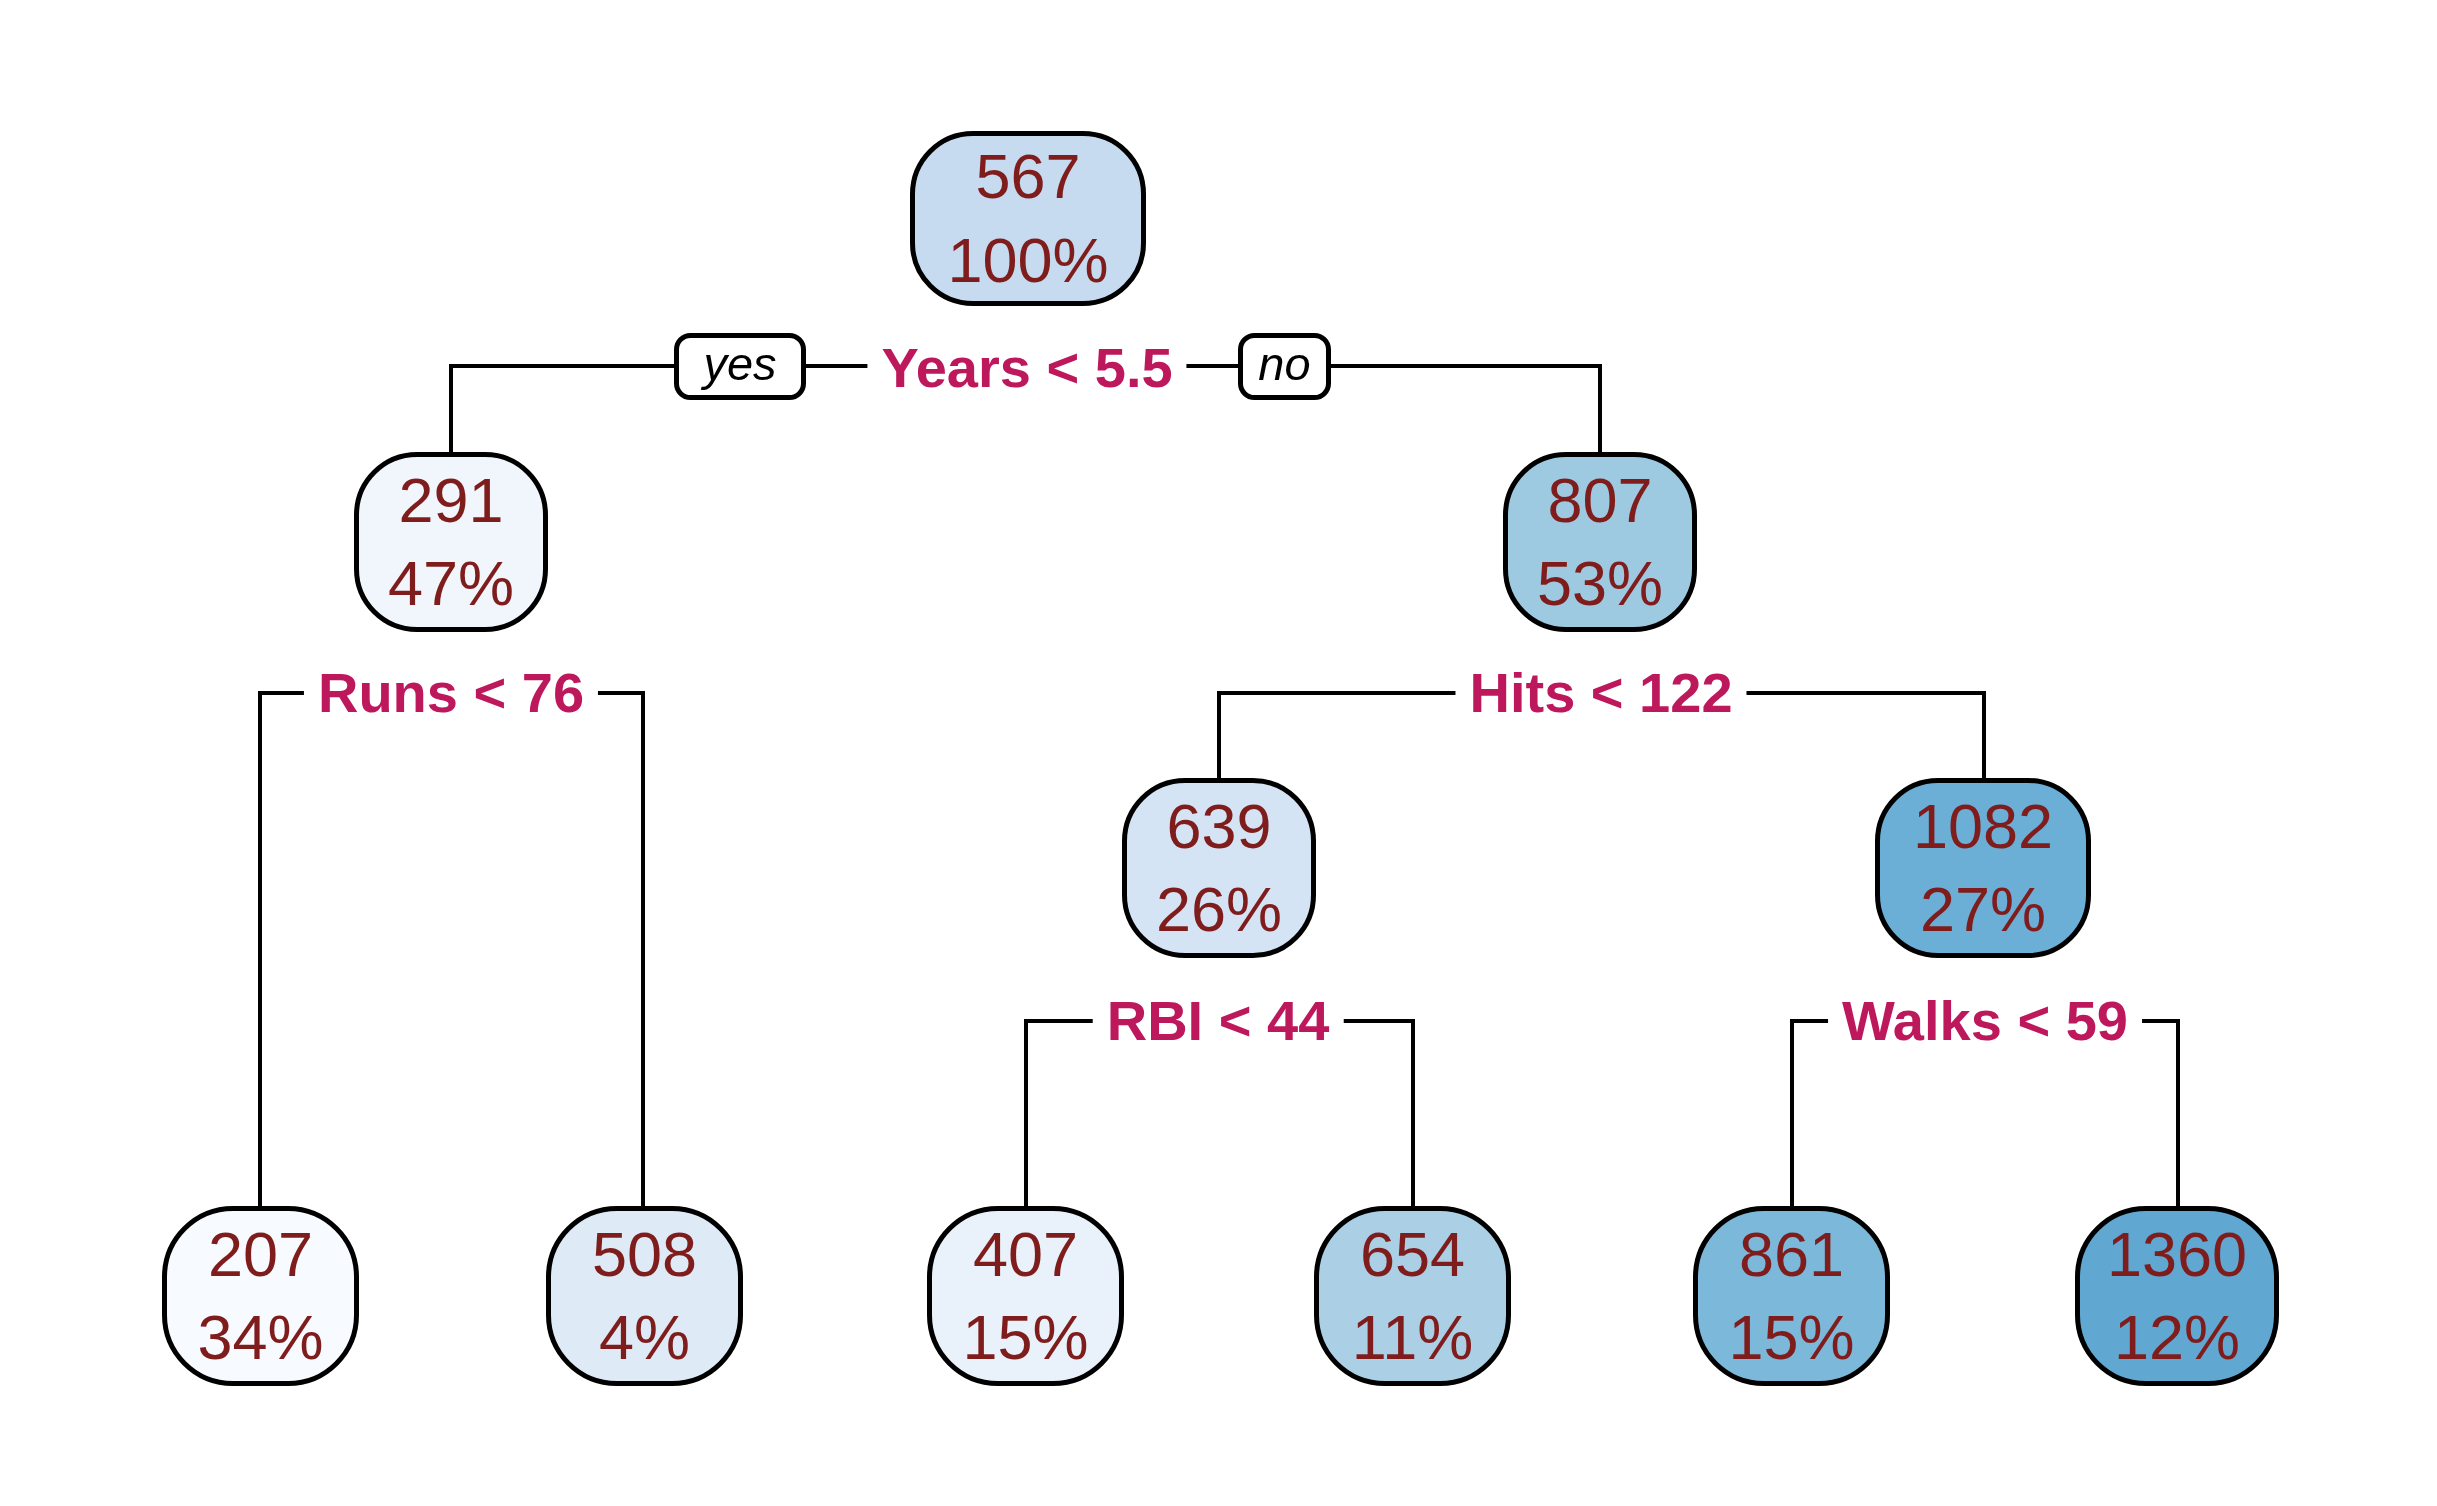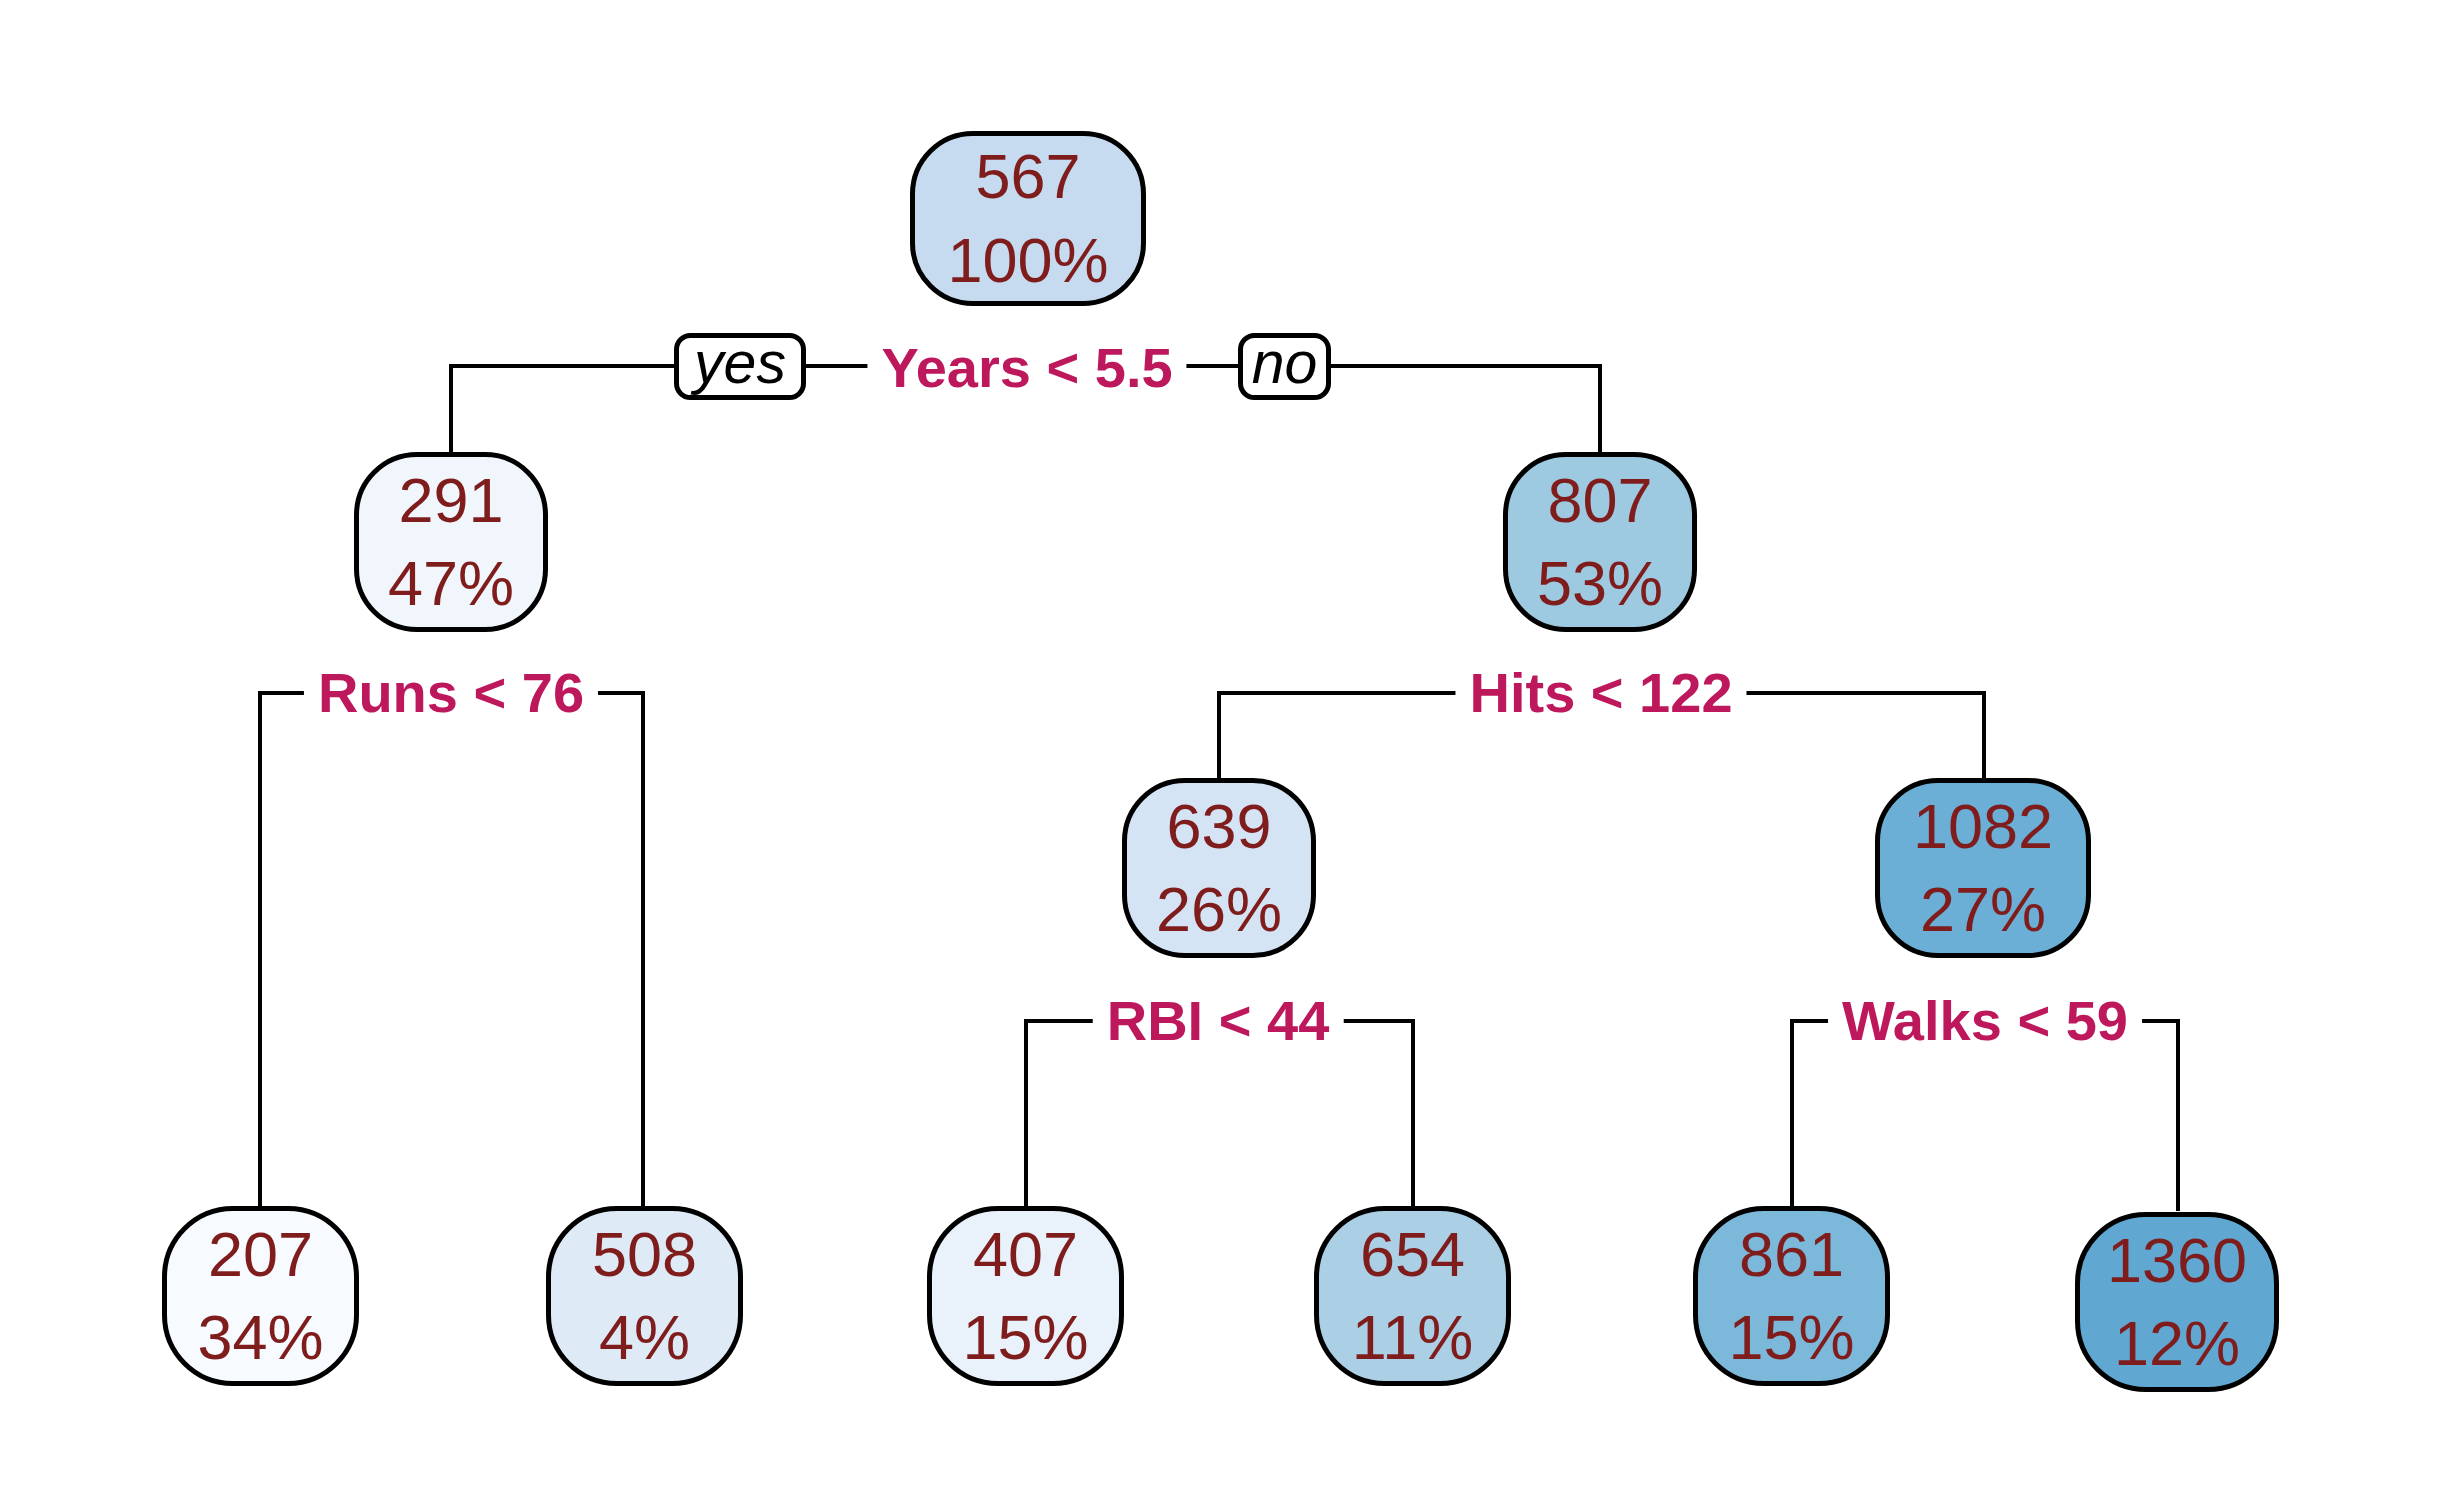--- a/index.html
+++ b/index.html
@@ -57,21 +57,21 @@
   }
   
   .edge-badge {
     position: absolute;
     z-index: 2;
     box-sizing: border-box;
     border: 5.1px solid #000000;
     border-radius: 16.5px;
     background: #ffffff;
     color: #000000;
-    font-size: 59px;
+    font-size: 47px;
     font-style: italic;
     display: flex;
     align-items: center;
     justify-content: center;
     line-height: 1;
     padding-bottom: 5.1px;
   }
 </style>
 </head>
 <body>
@@ -150,19 +150,19 @@
   <div class="node leaf" style="left: 1314px; top: 1206px; width: 197px; height: 180px; background-color: rgb(171, 208, 230);">
     <div>654</div>
     <div>11%</div>
   </div>
 
   <div class="node leaf" style="left: 1693px; top: 1206px; width: 197px; height: 180px; background-color: rgb(124, 184, 218);">
     <div>861</div>
     <div>15%</div>
   </div>
 
-  <div class="node leaf" style="left: 2075px; top: 1206px; width: 204px; height: 180px; background-color: rgb(96, 167, 210); margin-top: 6px;">
+  <div class="node leaf" style="left: 2075px; top: 1206px; width: 204px; height: 180px; background-color: rgb(96, 167, 210);">
     <div>1360</div>
     <div>12%</div>
   </div>
 
 </div>
 
 
 </body></html>

